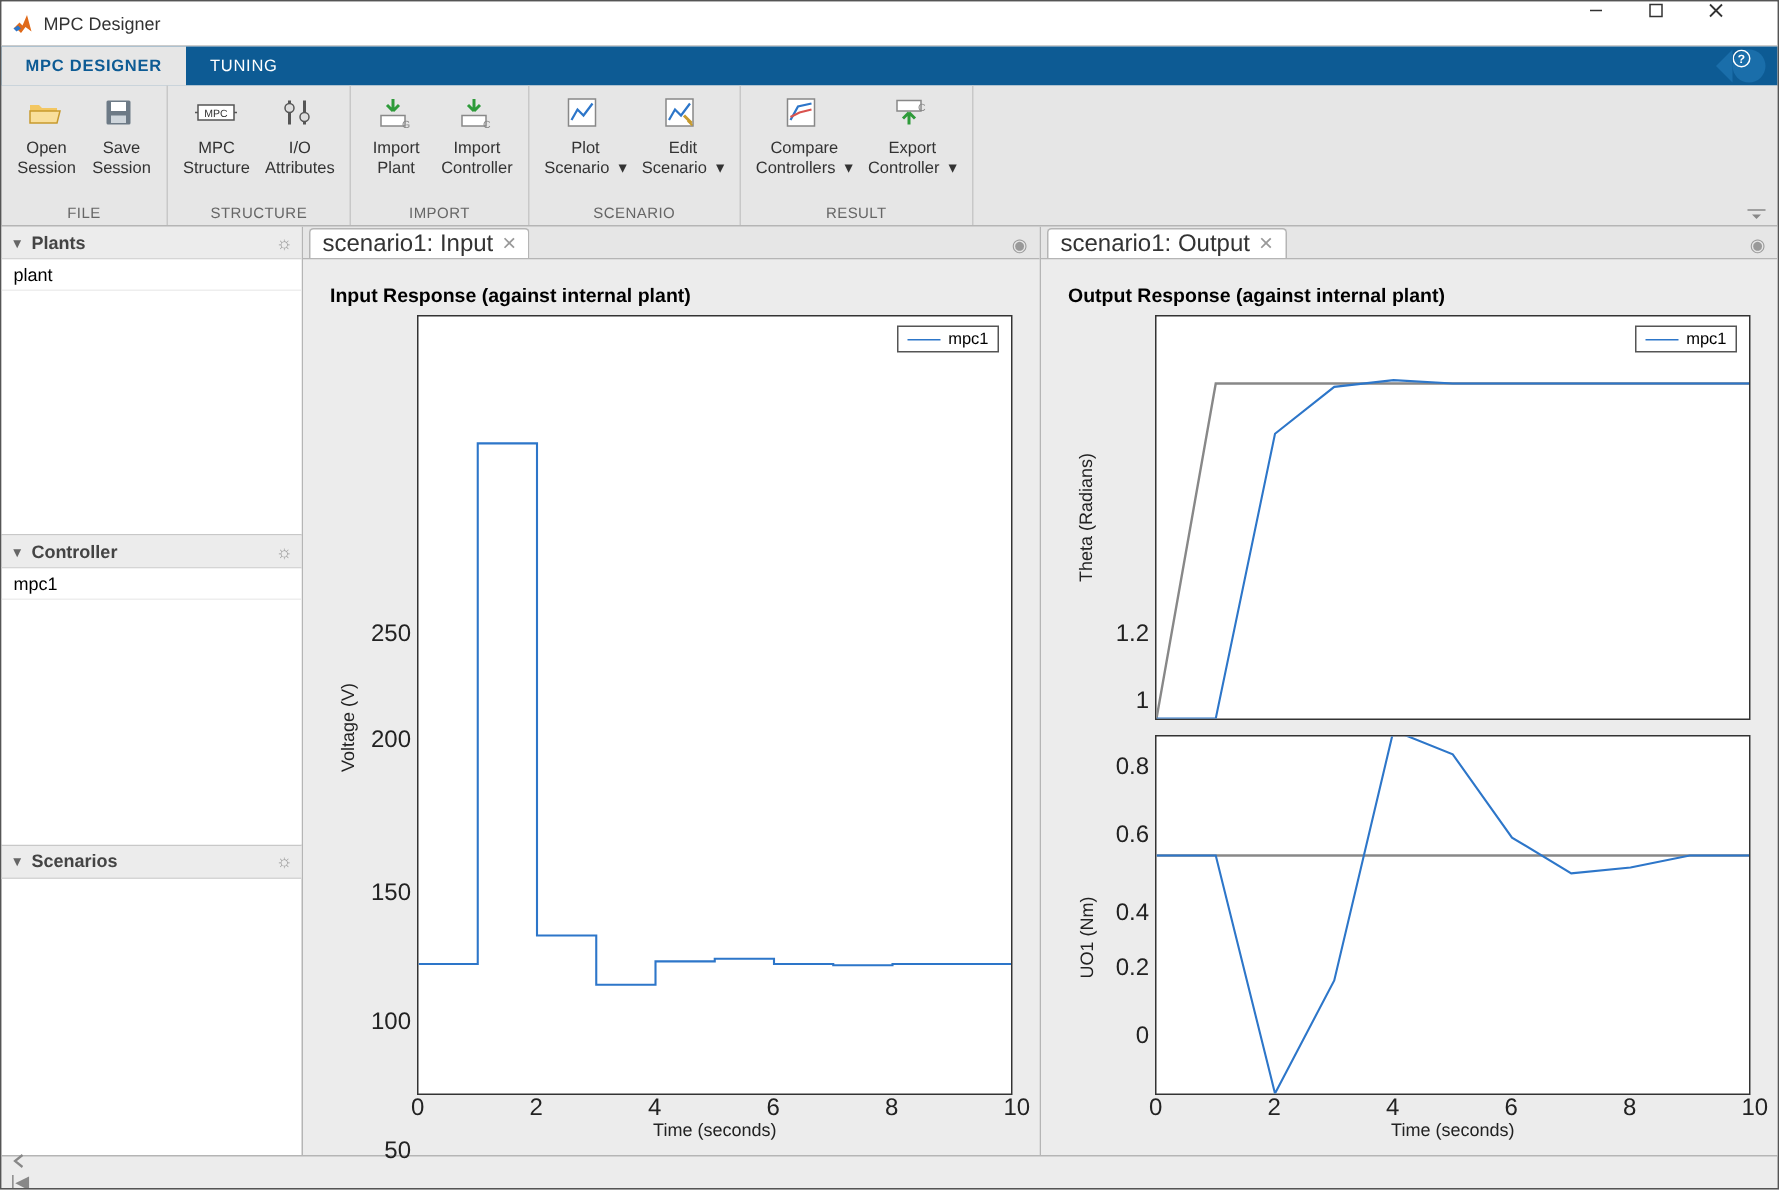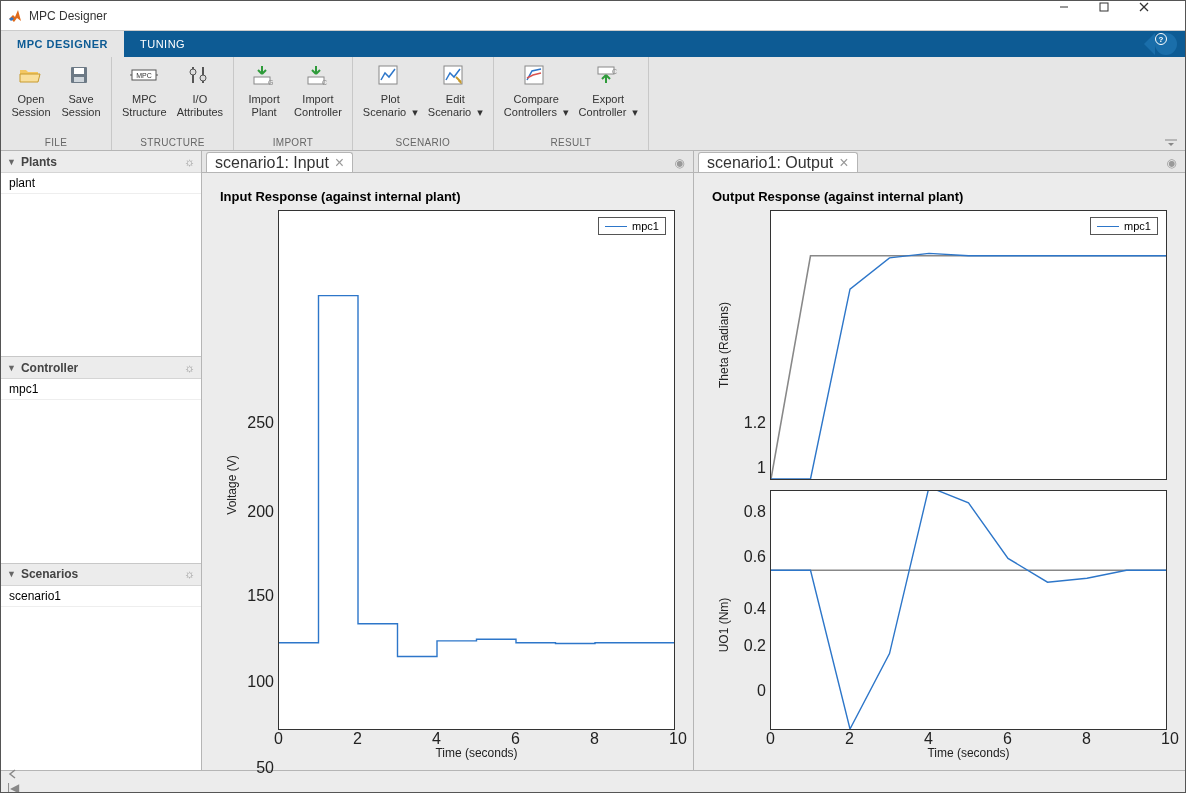--- a/index.html
+++ b/index.html
@@ -379,23 +379,20 @@
           <div class="list-item">mpc1</div>
         </div>
       </div>
       <div class="panel">
         <div class="panel-hdr">
           <span class="tri">▼</span>
           <span>Scenarios</span>
           <span class="sp"></span>
           <span class="gear">☼</span>
         </div>
-        <div class="panel-body">
-          <div class="list-item">scenario1</div>
-        </div>
       </div>
     </div>
   <div class="plots">
 
     <div class="plotpanel">
       <div class="doctabbar">
         <div class="doctab">
           <span>scenario1: Input</span>
           <span class="close">×</span>
         </div>
@@ -405,21 +402,21 @@
       <div class="plotarea">
         <div class="plot-title">Input Response (against internal plant)</div>
         <div class="row-flex">
           <div class="ylabel-wrap">
               <div class="ylabel">Voltage (V)</div>
             </div>
           <div class="yticks" id="yt-input">
               <div class="tick" style="right: 4px; top: 549.333px;">50</div>
               <div class="tick" style="right: 4px; top: 463px;">100</div>
               <div class="tick" style="right: 4px; top: 376.667px;">150</div>
-              <div class="tick" style="right: 4px; top: 293px;">200</div>
+              <div class="tick" style="right: 4px; top: 275px;">200</div>
               <div class="tick" style="right: 4px; top: 204px;">250</div>
             </div>
           <div class="axes-col">
             <div class="svgbox" id="ax-input">
               <div class="legend-box">
                 <span class="legend-line"></span>
                 <span>mpc1</span>
               </div>
             <svg viewBox="0 0 395 518" preserveAspectRatio="none">
                   <path d="M0.0 431.7 L39.5 431.7 L39.5 84.6 L79.0 84.6 L79.0 412.7 L118.5 412.7 L118.5 445.5 L158.0 445.5 L158.0 429.9 L197.5 429.9 L197.5 428.2 L237.0 428.2 L237.0 431.7 L276.5 431.7 L276.5 432.5 L316.0 432.5 L316.0 431.7 L355.5 431.7 L355.5 431.7 L395.0 431.7 " class="series"></path>

